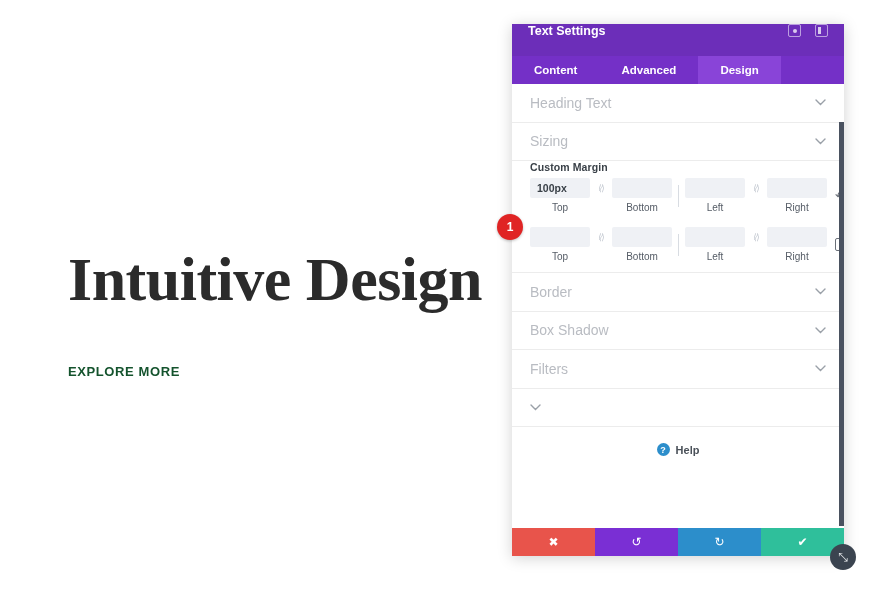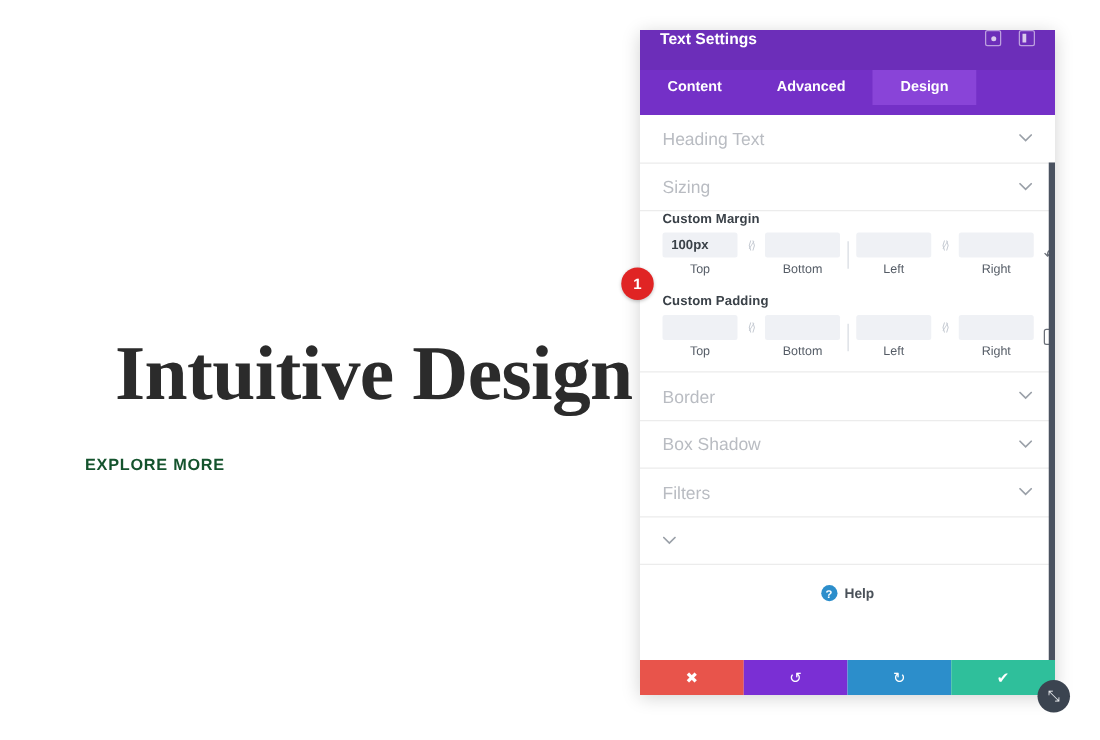--- a/index.html
+++ b/index.html
@@ -7,24 +7,24 @@
     width: 880px; height: 592px;
     background: #ffffff;
     font-family: "Liberation Sans", sans-serif;
     overflow: hidden;
   }
   #root { position: relative; width: 880px; height: 592px; background: #fff; }
 
   
   .canvas { position: absolute; left: 0; top: 0; width: 512px; height: 592px; background: #fff; }
   .headline {
-    position: absolute; left: 68px; top: 266px;
+    position: absolute; left: 68px; top: 246px;
     font-family: "Liberation Serif", serif;
     font-weight: 700; font-size: 62px; line-height: 1.08;
-    color: #2b2b2b; letter-spacing: -0.5px; white-space: nowrap; margin-left: 24px;
+    color: #2b2b2b; letter-spacing: -0.5px; white-space: nowrap;
   }
   .explore {
     position: absolute; left: 68px; top: 364px;
     font-family: "Liberation Sans", sans-serif;
     font-weight: 700; font-size: 13px; letter-spacing: 0.6px; color: #14532d;
   }
 
   
   .panel {
     position: absolute; left: 512px; top: 24px;
@@ -40,21 +40,21 @@
   }
   .panel-title { color: #fff; font-size: 12.5px; font-weight: 700; flex: 1; }
   .hdr-icons { display: flex; gap: 14px; align-items: center; }
   .hdr-icon {
     width: 13px; height: 13px; border: 1.3px solid rgba(255,255,255,.55);
     border-radius: 2px; display: flex; align-items: center; justify-content: center;
   }
   .hdr-icon .dot { width: 4px; height: 4px; background: rgba(255,255,255,.75); border-radius: 50%; }
   .hdr-icon .bar { width: 3px; height: 7px; background: rgba(255,255,255,.75); margin-left: -4px; }
 
-  .tabs { height: 36px; background: #7430c7; display: flex; flex: 0 0 auto; text-align: center; }
+  .tabs { height: 28px; background: #7430c7; display: flex; flex: 0 0 auto; text-align: center; }
   .tab {
     padding: 0 22px; height: 28px; display: flex; align-items: center;
     color: #fff; font-size: 11.5px; font-weight: 700; cursor: pointer;
   }
   .tab.active { background: #8944d8; }
 
   .panel-body { flex: 1 1 auto; overflow: hidden; position: relative; background: #fff; }
 
   .section-row {
     height: 38.5px; display: flex; align-items: center;
@@ -216,21 +216,20 @@
               </div>
             </div>
             <div class="row-actions">
               <span class="ico-reset">↶</span>
               <span class="ico-device"></span>
             </div>
           </div>
         </div>
 
         <div class="field-group" style="margin-top:14px;">
-          <div class="field-label">Custom Padding</div>
           <div class="spacing-row">
             <div class="quad">
               <div class="pairs">
                 <div class="cell">
                   <input class="inp" value="" style="">
                   <span class="sub">Top</span>
                 </div>
                 <span class="linkicon">⟨⁄⟩</span>
                 <div class="cell">
                   <input class="inp" value="" style="">

